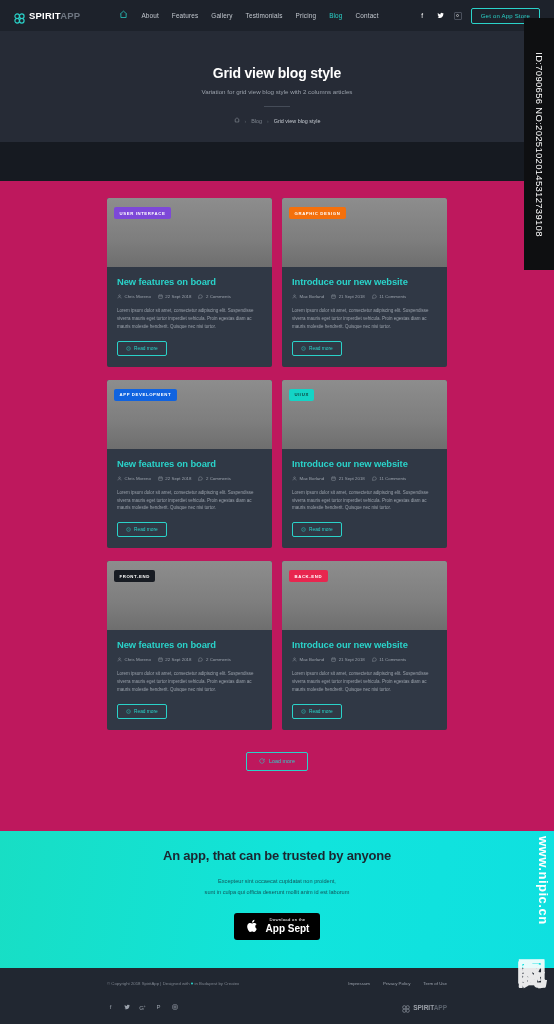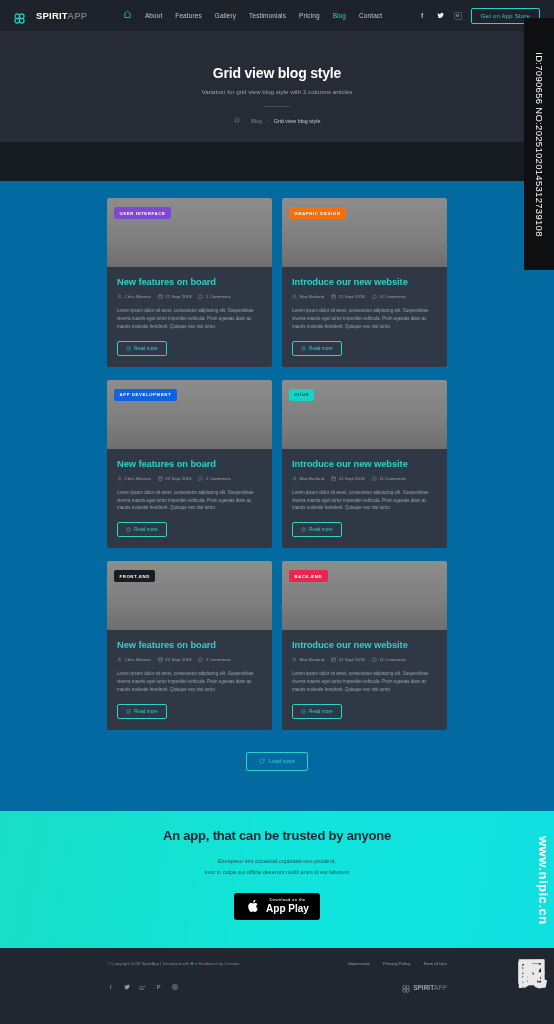--- a/index.html
+++ b/index.html
@@ -9,21 +9,21 @@
     font-family: "Liberation Sans", sans-serif;
     overflow: hidden;
   }
   .page { position: relative; width: 554px; height: 1024px; overflow: hidden; }
 
   
   .header {
     height: 31px; background: #1d222b;
     display: flex; align-items: center; padding: 0 14px;
   }
-  .logo { display: flex; align-items: center; gap: 11px; }
+  .logo { display: flex; align-items: center; gap: 4px; }
   .logo-mark { width: 11px; height: 11px; position: relative; }
   .logo-text { font-size: 9.5px; font-weight: 700; letter-spacing: .2px; }
   .logo-text .t1 { color: #ffffff; }
   .logo-text .t2 { color: #6f7782; }
 
   .nav { display: flex; align-items: center; gap: 13px; margin-left: auto; }
   .nav-home { color: #2ad2c9; font-size: 9px; line-height: 1; }
   .nav a {
     color: #c3c8cf; font-size: 6.4px; text-decoration: none;
     letter-spacing: .15px; white-space: nowrap;
@@ -50,21 +50,21 @@
   .hero-rule { width: 26px; height: 1px; background: #454c58; margin: 11px auto 10px; }
   .crumbs { display: flex; justify-content: center; align-items: center; gap: 5px;
             font-size: 5.4px; color: #7e858f; }
   .crumbs .home { color: #9aa1ab; font-size: 6px; }
   .crumbs .sep { color: #596069; font-size: 5px; }
   .crumbs .cur { color: #c3c8cf; }
 
   .strip { height: 39px; background: #161a21; }
 
   
-  .grid-wrap { background: #0369a1; padding: 17px 0 40px; }
+  .grid-wrap { background: #be185d; padding: 17px 0 60px; }
   .grid {
     width: 340px; margin: 0 auto;
     display: grid; grid-template-columns: 1fr 1fr; gap: 13px 10px;
   }
   .card { background: #303845; border-radius: 2px; overflow: hidden; }
   .card-img {
     height: 69px; position: relative;
     background: linear-gradient(180deg, #8d8d8d 0%, #7e7e7e 60%, #6e6e6e 100%);
   }
   .badge {
@@ -508,21 +508,21 @@
     </p>
     <div class="stores">
       <div class="store">
         <span class="store-ico">
           <svg width="14" height="16" viewBox="0 0 24 24" fill="#fff">
               <path d="M17.6 12.8c0-2.6 2.1-3.8 2.2-3.9-1.2-1.8-3.1-2-3.8-2-1.6-.2-3.1.9-3.9.9-.8 0-2-.9-3.3-.9-1.7 0-3.3 1-4.2 2.5-1.8 3.1-.5 7.7 1.3 10.2.9 1.2 1.9 2.6 3.2 2.6 1.3-.1 1.8-.8 3.3-.8 1.5 0 2 .8 3.3.8 1.4 0 2.2-1.2 3.1-2.5 1-1.4 1.4-2.8 1.4-2.9-.1 0-2.6-1-2.6-4zM15.1 4.6c.7-.9 1.2-2.1 1.1-3.3-1 0-2.3.7-3.1 1.6-.7.8-1.2 2-1.1 3.2 1.2.1 2.4-.6 3.1-1.5z"></path>
             </svg>
         </span>
         <span>
           <span class="store-l1" style="display:block">Download on the</span>
-          <span class="store-l2" style="display:block">App Play</span>
+          <span class="store-l2" style="display:block">App Sept</span>
         </span>
       </div>
     </div>
   </div>
 
   <div class="footer">
     <div class="foot-in">
       <div class="foot-top">
         <div class="copy"><span>© Copyright 2018 SpiritApp | Designed with </span><span class="heart">♥</span><span> in Budapest by Createx</span></div>
         <div class="foot-links">

